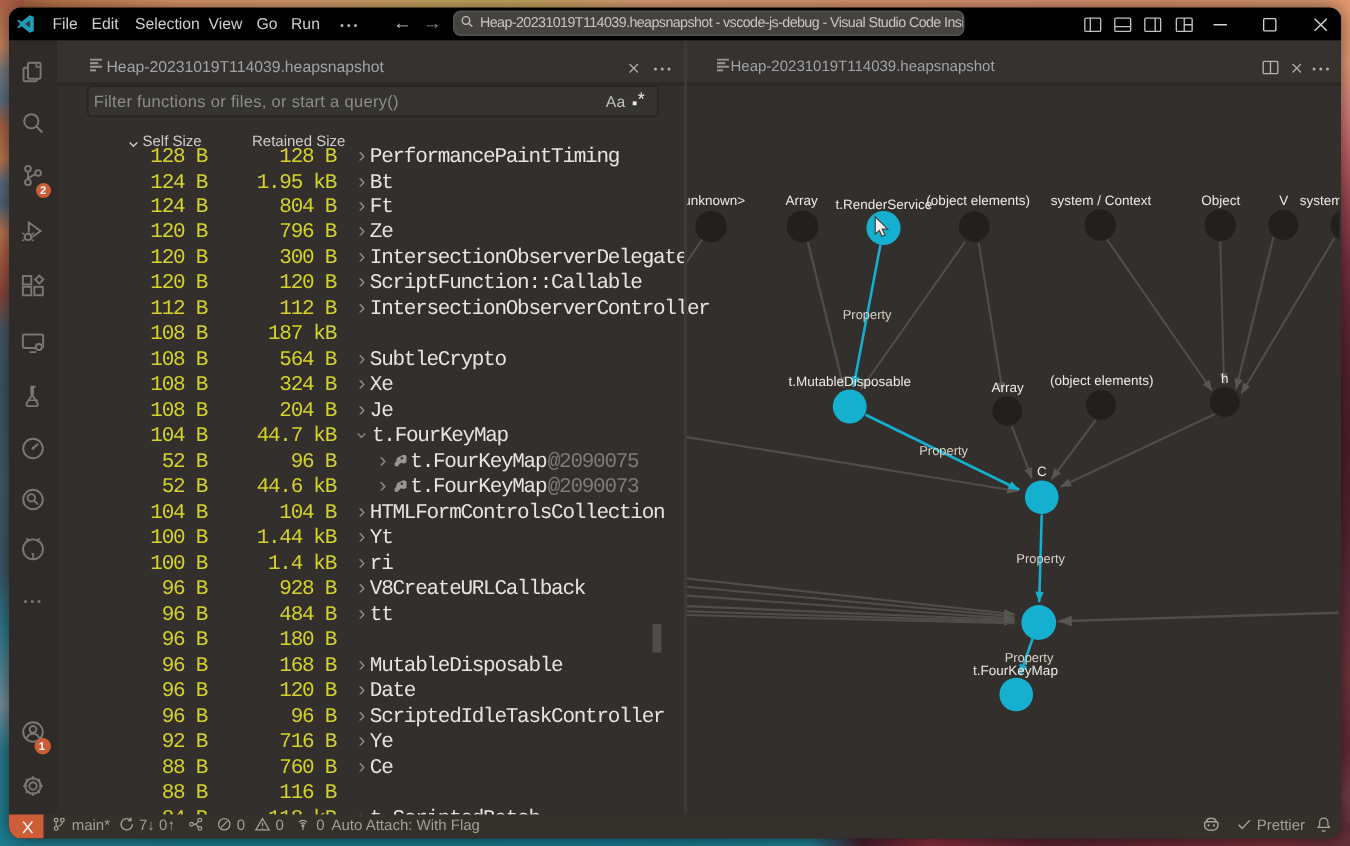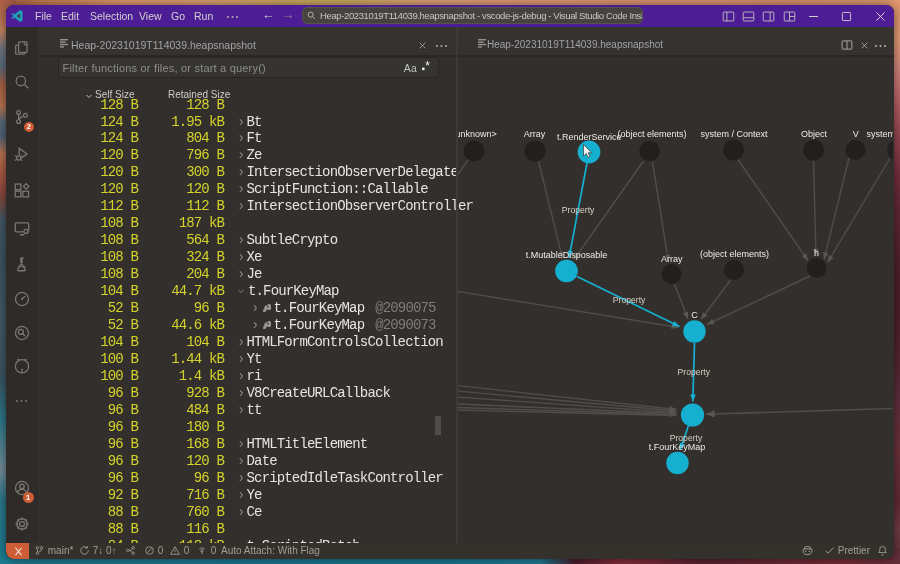--- a/index.html
+++ b/index.html
@@ -1,18 +1,18 @@
 <!DOCTYPE html>
 <html><head><meta charset="utf-8"><style>
 * { margin:0; padding:0; box-sizing:border-box; }
 html,body { width:900px; height:564px; overflow:hidden; font-family:"Liberation Sans",sans-serif; background:#3a3124; }
 #wall { position:absolute; inset:0; }
 .strip { position:absolute; }
 #win { position:absolute; left:6px; top:5px; width:888px; height:554px; background:#332f2c; border-radius:8px; overflow:hidden; box-shadow:0 0 14px rgba(0,0,0,.6); }
-#titlebar { position:absolute; left:0; top:0; width:888px; height:22px; background:#4c1d95; box-shadow:0 1px 0 #2c2926; }
+#titlebar { position:absolute; left:0; top:0; width:888px; height:22px; background:#000000; box-shadow:0 1px 0 #2c2926; }
 .logo { position:absolute; left:5px; top:5px; }
 .menu { position:absolute; top:5px; font-size:10.5px; color:#d2d0cd; }
 .nav { position:absolute; top:3px; font-size:12.5px; color:#cfcdca; }
 #cmdbox { position:absolute; left:296px; top:2px; width:341px; height:17px; background:#454340; border:1px solid #56534e; border-radius:5px; color:#c8c6c3; font-size:9.5px; letter-spacing:-0.38px; line-height:15px; white-space:nowrap; overflow:hidden; padding-left:4px; }
 .wi { position:absolute; top:4.5px; }
 #actbar { position:absolute; left:0; top:22px; width:32px; height:516px; background:#2e2b28; }
 .ai { position:absolute; }
 .badge { position:absolute; width:10.5px; height:10.5px; border-radius:6px; background:#ce5d36; color:#fff; font-size:7.5px; line-height:10.5px; text-align:center; font-weight:bold; }
 #leftg { position:absolute; left:32px; top:22px; width:418px; height:516px; }
 #leftg::before, #rightg::before { content:''; position:absolute; left:0; top:0; width:100%; height:28px; background:#36322f; }
@@ -29,21 +29,21 @@
 #maxinp { left:17.5px; width:407px; background:#3a3938; border:1px solid #272421; }
 #thead { position:absolute; top:62px; left:0; width:418px; white-space:nowrap; font-size:10px; color:#cfccc8; }
 .r { position:absolute; left:0; width:418px; height:17px; line-height:17px; font-family:"Liberation Mono",monospace; font-size:14px; letter-spacing:-0.85px; white-space:nowrap; }
 .c1 { position:absolute; right:318px; color:#d3d32b; }
 .c2 { position:absolute; right:232px; color:#d3d32b; }
 .c3 { position:absolute; left:199px; color:#e6e4e1; }
 .chv { color:#8a8784; margin-right:2px; }
 .ind { margin-left:14px; }
 .key { margin:0 3px -1px 1px; }
 .nm { }
-.gid { color:#7f7c78; margin-left:11px; }
+.gid { color:#7f7c78; margin-left:1px; }
 #graph { position:absolute; left:0; top:53px; width:435.5px; height:463px; }
 #sbar { position:absolute; left:0; top:538px; width:888px; height:16px; background:#34302c; color:#a29e98; font-size:10px; }
 .sit { position:absolute; top:0; line-height:16px; white-space:nowrap; }
 #scrollthumb { position:absolute; left:397px; top:389px; width:6px; height:19px; background:#514d49; }
 </style></head>
 <body>
 <div id="wall">
 <div class="strip" style="left:0;top:0;width:900px;height:16px;background:linear-gradient(90deg,#a95f43 0,#cf8152 40px,#eda273 120px,#eba877 200px,#d9b366 290px,#d6b463 340px,#efab7f 430px,#eea57c 520px,#ec9f79 640px,#e89a74 780px,#e9a477 900px);"></div>
 <div class="strip" style="left:0;top:0;width:16px;height:564px;background:linear-gradient(180deg,#b06049 0,#d18a62 30px,#7a7e84 48px,#5d7287 66px,#b06448 84px,#c47a52 106px,#5c7083 122px,#53687b 136px,#c07a55 154px,#b55f47 172px,#8f4a3e 196px,#485d6b 220px,#3f5a68 260px,#44606e 320px,#3e5b6a 380px,#2f7f93 420px,#7b95a0 470px,#2c7f93 500px,#1f8299 564px);"></div>
 <div class="strip" style="left:884px;top:0;width:16px;height:564px;background:linear-gradient(180deg,#e99d72 0,#eda47e 42px,#e08a84 70px,#c96a70 100px,#a04a56 135px,#7c3343 175px,#662a39 210px,#572432 255px,#50202e 300px,#562633 350px,#643040 400px,#74373f 450px,#662c37 500px,#784049 530px,#60303a 564px);"></div>
@@ -184,20 +184,21 @@
         <svg width="8" height="8" viewBox="0 0 16 16" fill="none" stroke="#cfccc8" stroke-width="1.8" style="position:absolute;left:47px;top:3px">
           <path d="M3 6 L8 11 L13 6"></path>
         </svg>
         <span style="position:absolute;left:57px">Self Size</span>
         <span style="position:absolute;left:130px">Retained Size</span>
       </div>
     <div id="rows">
 <div class="r" style="top:69.5px">
           <span class="c1">128 B</span>
           <span class="c2">128 B</span>
+          <span class="c3"><span class="chv">›</span><span class="nm">PerformancePaintTiming</span></span>
         </div>
 <div class="r" style="top:86.5px">
           <span class="c1">124 B</span>
           <span class="c2">1.95 kB</span>
           <span class="c3"><span class="chv">›</span><span class="nm">Bt</span></span>
         </div>
 <div class="r" style="top:103.4px">
           <span class="c1">124 B</span>
           <span class="c2">804 B</span>
           <span class="c3"><span class="chv">›</span><span class="nm">Ft</span></span>
@@ -287,21 +288,21 @@
           <span class="c2">484 B</span>
           <span class="c3"><span class="chv">›</span><span class="nm">tt</span></span>
         </div>
 <div class="r" style="top:391.7px">
           <span class="c1">96 B</span>
           <span class="c2">180 B</span>
         </div>
 <div class="r" style="top:408.7px">
           <span class="c1">96 B</span>
           <span class="c2">168 B</span>
-          <span class="c3"><span class="chv">›</span><span class="nm">HTMLTitleElement</span></span>
+          <span class="c3"><span class="chv">›</span><span class="nm">MutableDisposable</span></span>
         </div>
 <div class="r" style="top:425.7px">
           <span class="c1">96 B</span>
           <span class="c2">120 B</span>
           <span class="c3"><span class="chv">›</span><span class="nm">Date</span></span>
         </div>
 <div class="r" style="top:442.6px">
           <span class="c1">96 B</span>
           <span class="c2">96 B</span>
           <span class="c3"><span class="chv">›</span><span class="nm">ScriptedIdleTaskController</span></span>

